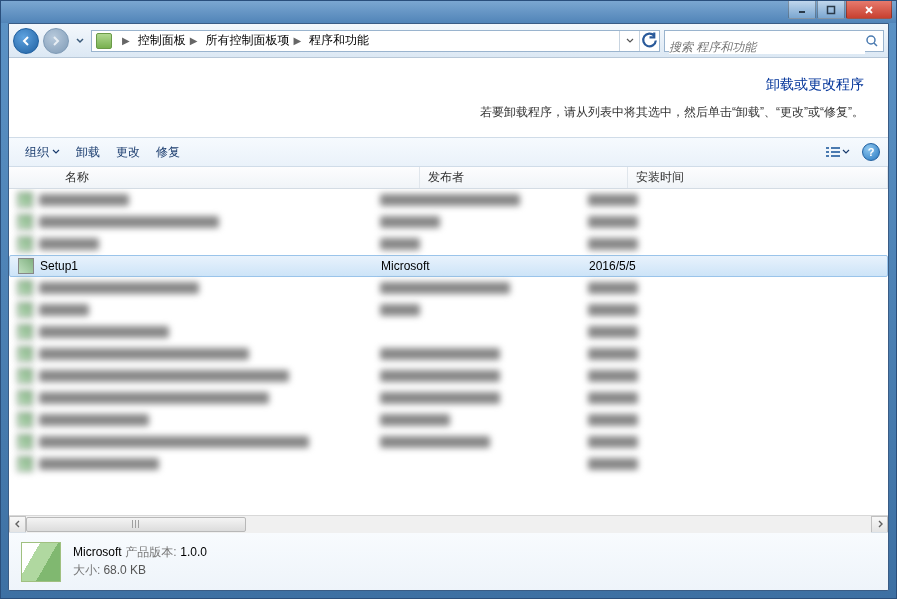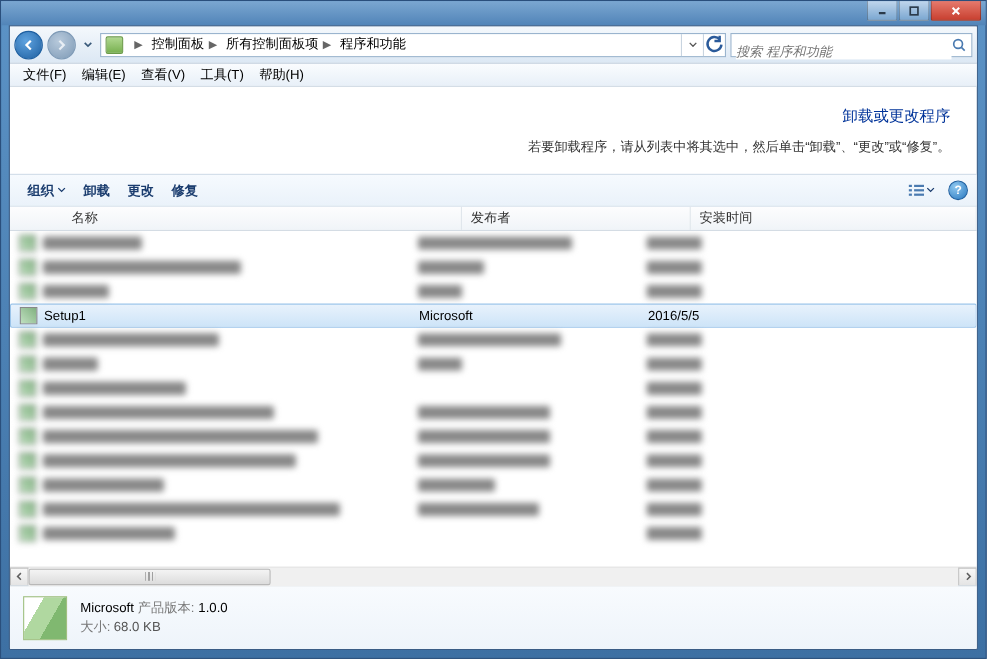--- a/index.html
+++ b/index.html
@@ -29,21 +29,21 @@
 .body { flex:1; display:flex; overflow:hidden; }
 .sidebar { width:204px; background:#fff; border-right:1px solid #d8e0e8; padding:14px 10px; }
 .sidelink { color:#0066cc; padding:5px 2px 5px 20px; display:flex; align-items:center; position:relative; }
 .sidelink.header { padding-left:6px; margin-bottom:12px; }
 .shield { position:absolute; left:0; width:14px; height:16px; }
 .main { flex:1; display:flex; flex-direction:column; overflow:hidden; }
 .heading { padding:18px 24px 6px 24px;text-align:right; }
 .heading h1 { font-size:14px; color:#003399; font-weight:normal; margin-bottom:10px; }
 .heading p { color:#333; font-size:12px; }
 .toolbar { height:30px; background:linear-gradient(#f6fafe,#eaf2fa); border-top:1px solid #d0dce8; border-bottom:1px solid #d0dce8; display:flex; align-items:center; padding:0 8px; margin-top:10px; }
-.tbitem { padding:3px 8px; color:#1a3c6e; display:flex; align-items:center; gap:3px;font-weight:bold; }
+.tbitem { padding:3px 8px; color:#1a3c6e; display:flex; align-items:center; gap:3px; }
 .tbspacer { flex:1; }
 .viewbtn { width:36px; height:22px; border:1px solid transparent; display:flex; align-items:center; justify-content:center; gap:2px; }
 .helpbtn { width:18px; height:18px; border-radius:50%; background:radial-gradient(circle at 35% 30%,#8fc8f0,#2878c0); border:1px solid #2060a0; color:#fff; display:flex; align-items:center; justify-content:center; font-weight:bold; font-size:11px; margin-left:6px; }
 .listhdr { height:22px; background:linear-gradient(#fdfdfe,#f0f4f8); border-bottom:1px solid #d4dce4; display:flex; }
 .colh { padding:3px 8px; border-right:1px solid #e0e6ec; color:#333; display:flex; align-items:center; }
 .col-name { width:363px;margin-left:48px; }
 .col-pub { width:208px; }
 .col-date { flex:1; }
 .list { flex:1; overflow:hidden; background:#fff; position:relative; }
 .row { height:22px; display:flex; align-items:center; }
@@ -142,27 +142,20 @@
 
       <div class="searchbox">
         <input placeholder="搜索 程序和功能" style="">
         <svg width="14" height="14" viewBox="0 0 14 14">
             <circle cx="6" cy="6" r="4" stroke="#4a7ab0" stroke-width="1.5" fill="none"></circle>
             <line x1="9" y1="9" x2="12" y2="12" stroke="#4a7ab0" stroke-width="1.5"></line>
           </svg>
       </div>
     </div>
 
-    <div class="menubar">
-      <div class="menuitem">文件(F)</div>
-      <div class="menuitem">编辑(E)</div>
-      <div class="menuitem">查看(V)</div>
-      <div class="menuitem">工具(T)</div>
-      <div class="menuitem">帮助(H)</div>
-    </div>
 
     <div class="body">
 
 
       <div class="main">
         <div class="heading">
           <h1>卸载或更改程序</h1>
           <p>若要卸载程序，请从列表中将其选中，然后单击“卸载”、“更改”或“修复”。</p>
         </div>
 

